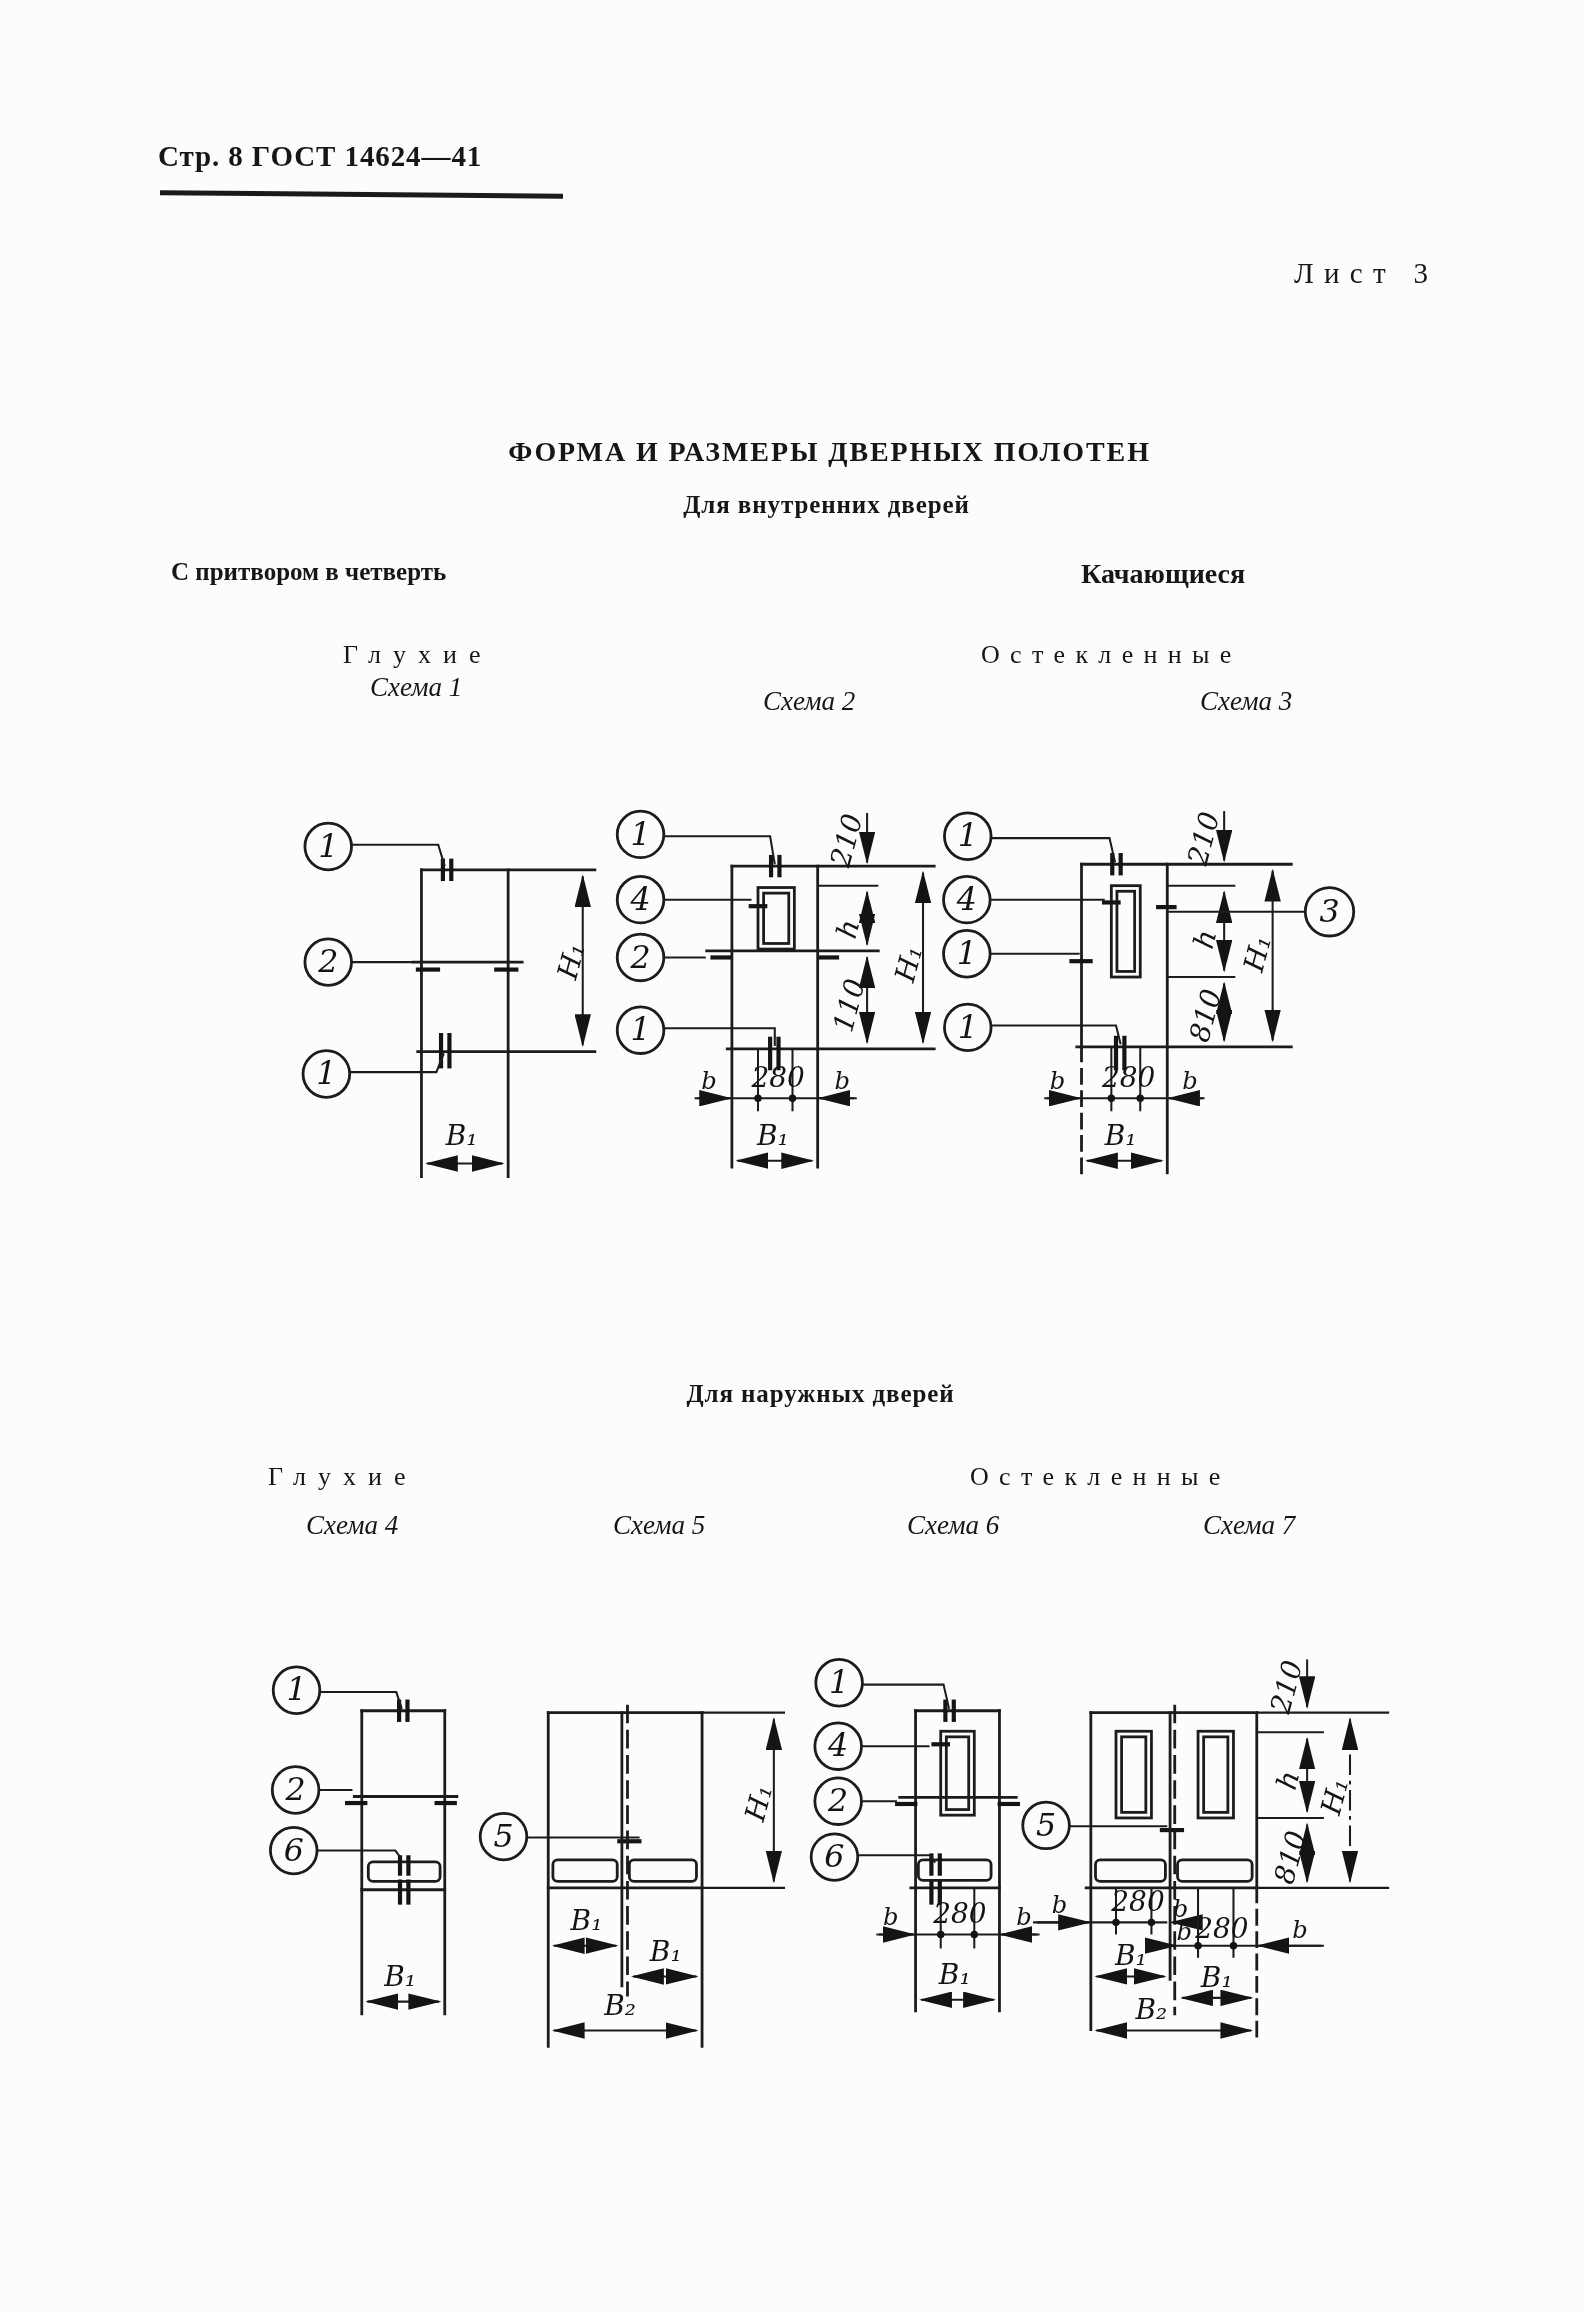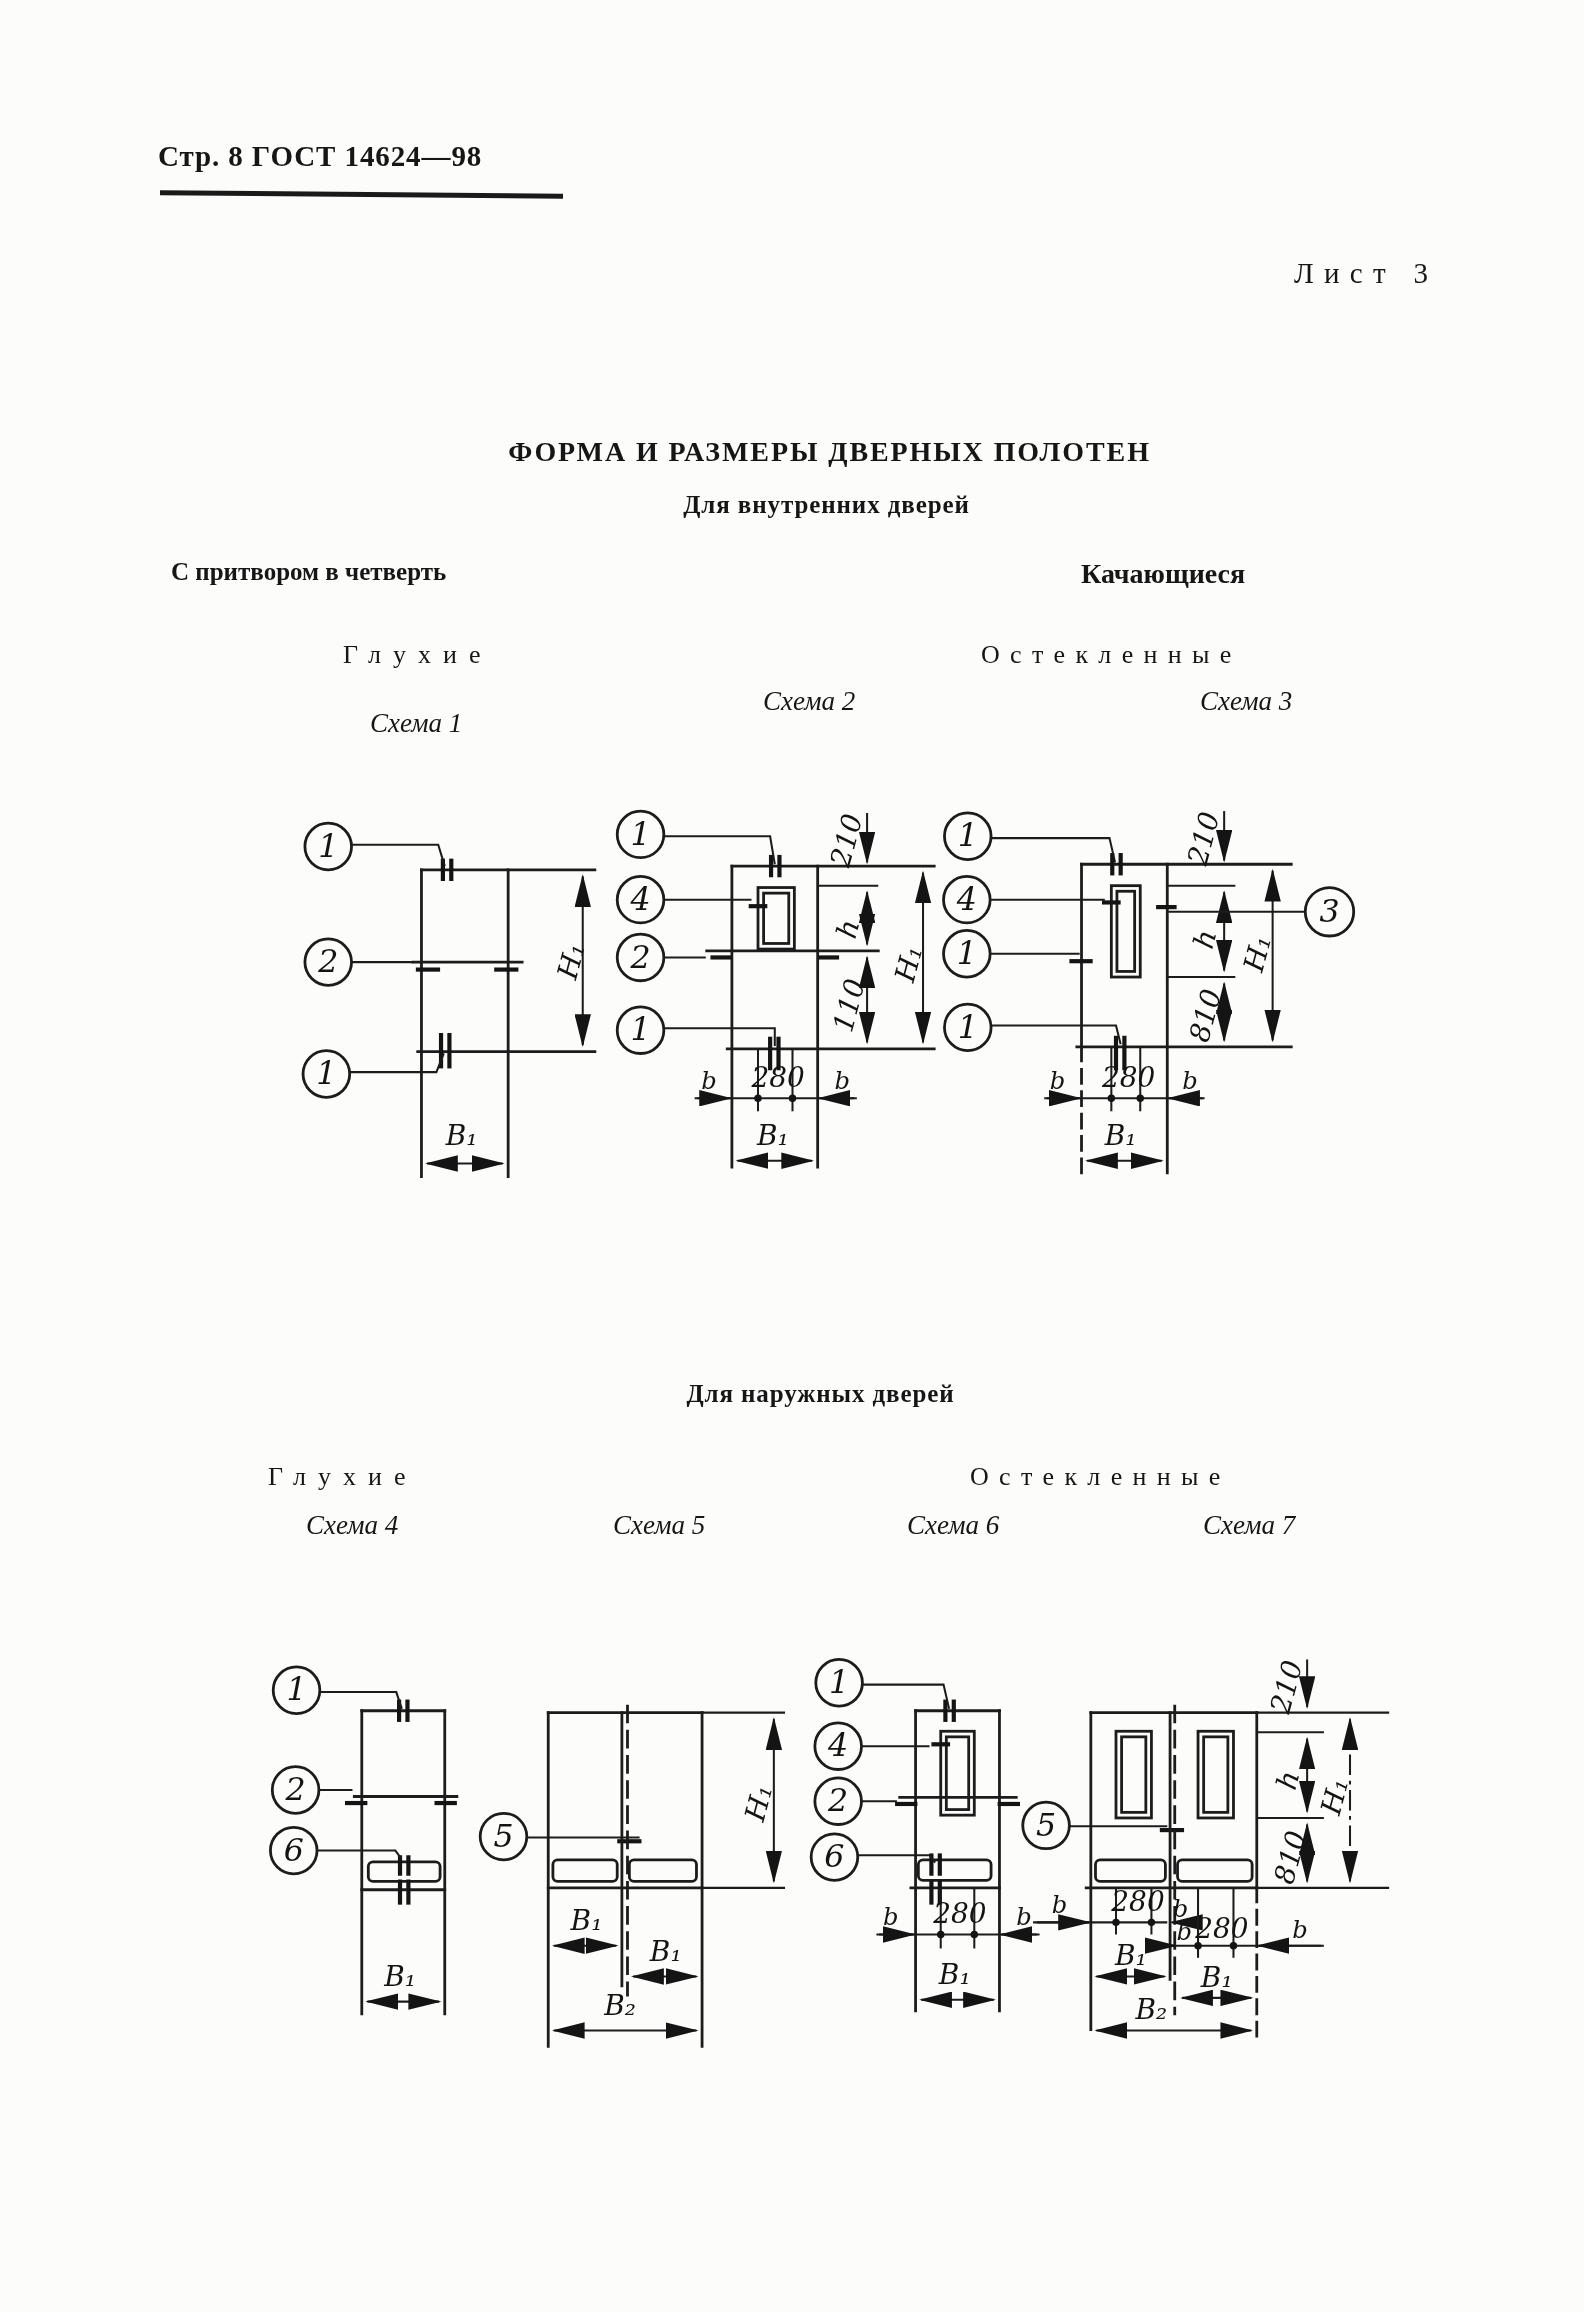--- a/index.html
+++ b/index.html
@@ -10,21 +10,21 @@
   #hdr-left{left:158px;top:140px;font-size:29px;font-weight:bold;letter-spacing:0.9px;}
   #hdr-rule{position:absolute;left:160px;top:192px;width:403px;height:4.7px;background:#1a1a1a;transform:rotate(0.5deg);}
   #sheet{left:1294px;top:257px;font-size:29px;letter-spacing:10.3px;}
   #title{top:436px;font-size:28px;font-weight:bold;letter-spacing:1.9px;margin-left:37px;}
   #subtitle1{top:491px;font-size:25px;font-weight:bold;letter-spacing:0.9px;margin-left:34px;}
   #col-left{left:171px;top:558px;font-size:25px;font-weight:bold;}
   #col-right{left:1081px;top:558px;font-size:28px;font-weight:bold;}
   #type1-left{left:343px;top:640px;font-size:26px;letter-spacing:12px;}
   #type1-right{left:981px;top:640px;font-size:26px;letter-spacing:10.3px;}
   .schemelbl{font-size:27px;font-style:italic;}
-  #sch1{left:370px;top:708px;} #sch2{left:763px;top:686px;} #sch3{left:1200px;top:686px;}
+  #sch1{left:370px;top:672px;} #sch2{left:763px;top:686px;} #sch3{left:1200px;top:686px;}
   #subtitle2{top:1380px;font-size:25px;font-weight:bold;letter-spacing:0.9px;margin-left:28px;}
   #type2-left{left:268px;top:1462px;font-size:26px;letter-spacing:12px;}
   #type2-right{left:970px;top:1462px;font-size:26px;letter-spacing:10.3px;}
   #sch4{left:306px;top:1510px;} #sch5{left:613px;top:1510px;}
   #sch6{left:907px;top:1510px;} #sch7{left:1203px;top:1510px;}
   #note{left:224px;top:2133px;font-size:33px;word-spacing:8.4px;letter-spacing:0.5px;}
   #dwg{position:absolute;left:0;top:0;width:1585px;height:2313px;}
   
   .ln{stroke:#1c1c1c;stroke-width:3;fill:none;stroke-linecap:square;}
   .dl{stroke:#1c1c1c;stroke-width:2.2;fill:none;}      
@@ -33,21 +33,21 @@
   .co{stroke:#1c1c1c;stroke-width:3;fill:none;}        
   .cot{font:italic 34px "DejaVu Serif", serif;fill:#141414;text-anchor:middle;}
   .dim{font:italic 30px "DejaVu Serif", serif;fill:#141414;}
   .dims{font:italic 26px "DejaVu Serif", serif;fill:#141414;}
 </style>
 </head>
 <body>
 
 <div id="page">
 
-  <div class="t" id="hdr-left">Стр. 8 ГОСТ 14624—98</div>
+  <div class="t" id="hdr-left">Стр. 8 ГОСТ 14624—41</div>
   <div id="hdr-rule"></div>
   <div class="t" id="sheet">Лист 3</div>
 
   <div class="t center" id="title">ФОРМА И РАЗМЕРЫ ДВЕРНЫХ ПОЛОТЕН</div>
   <div class="t center" id="subtitle1">Для внутренних дверей</div>
   <div class="t" id="col-left">С притвором в четверть</div>
   <div class="t" id="col-right">Качающиеся</div>
   <div class="t" id="type1-left">Глухие</div>
   <div class="t" id="type1-right">Остекленные</div>
   <div class="t schemelbl" id="sch1">Схема 1</div>

